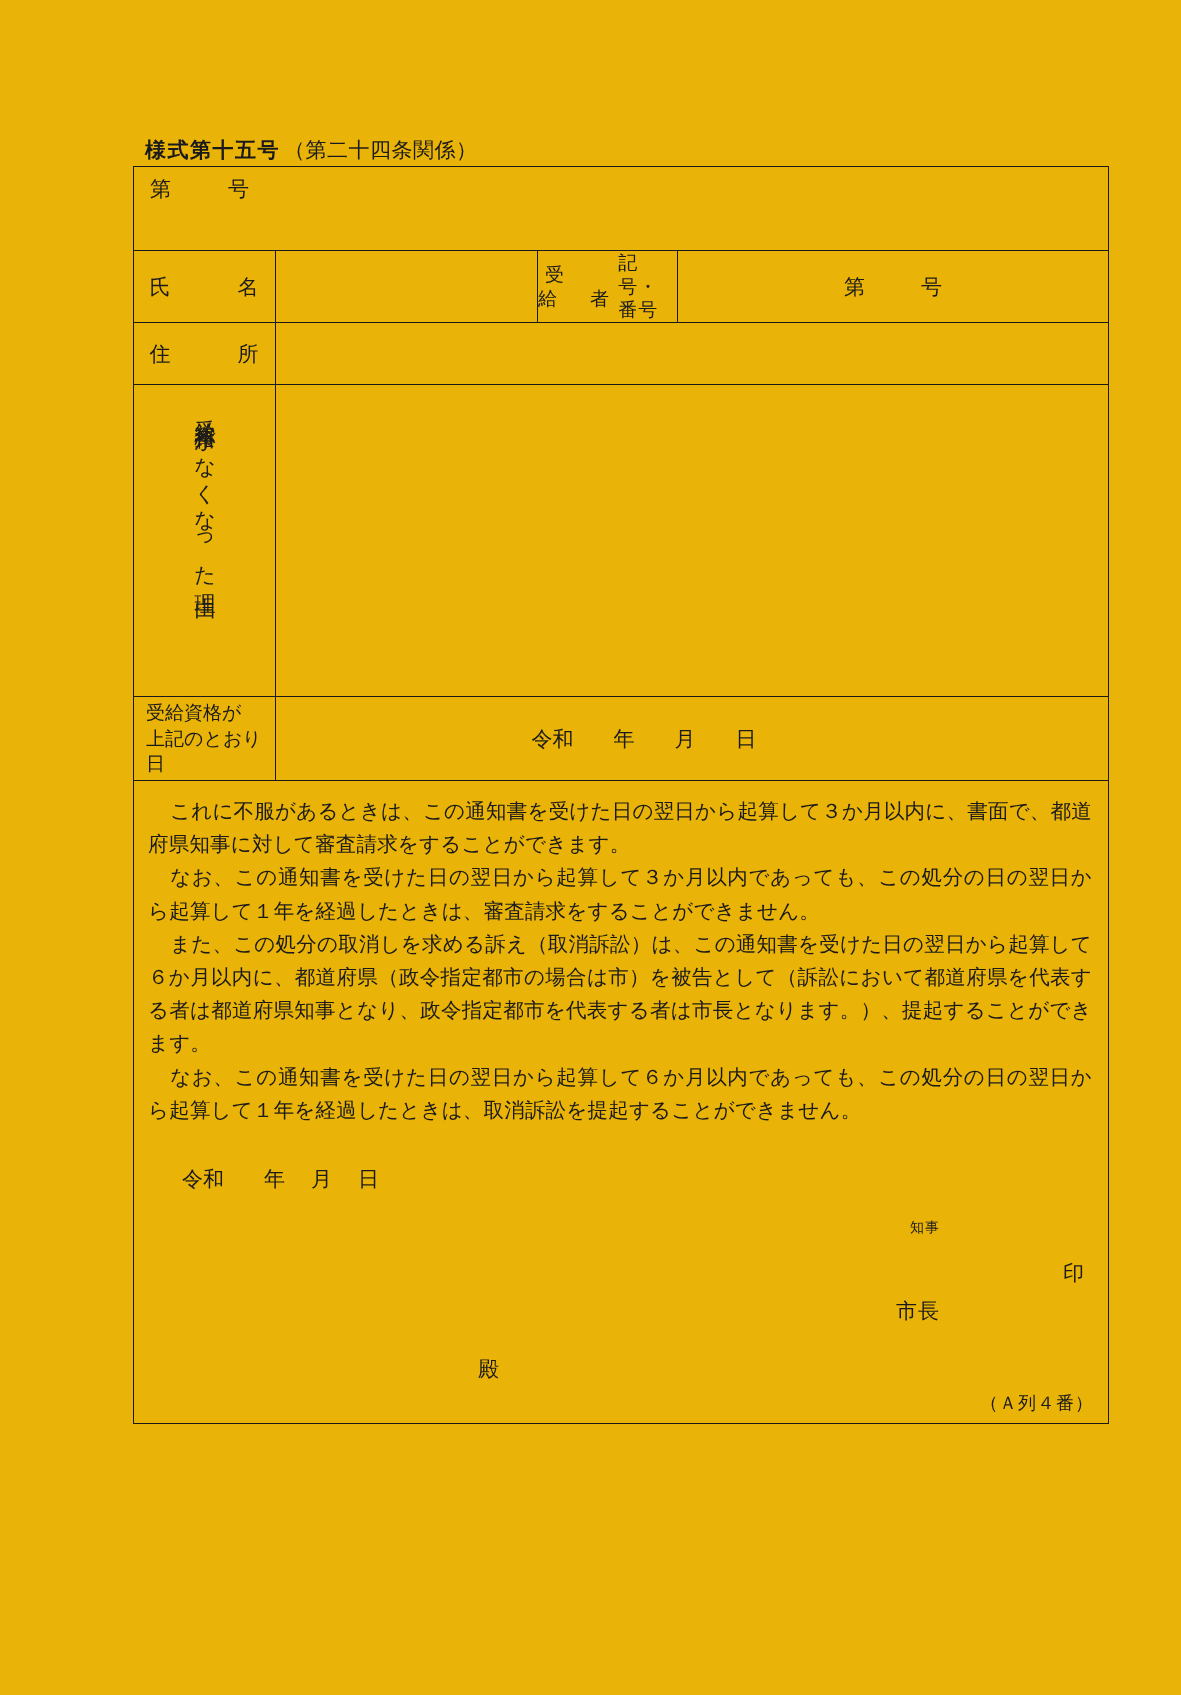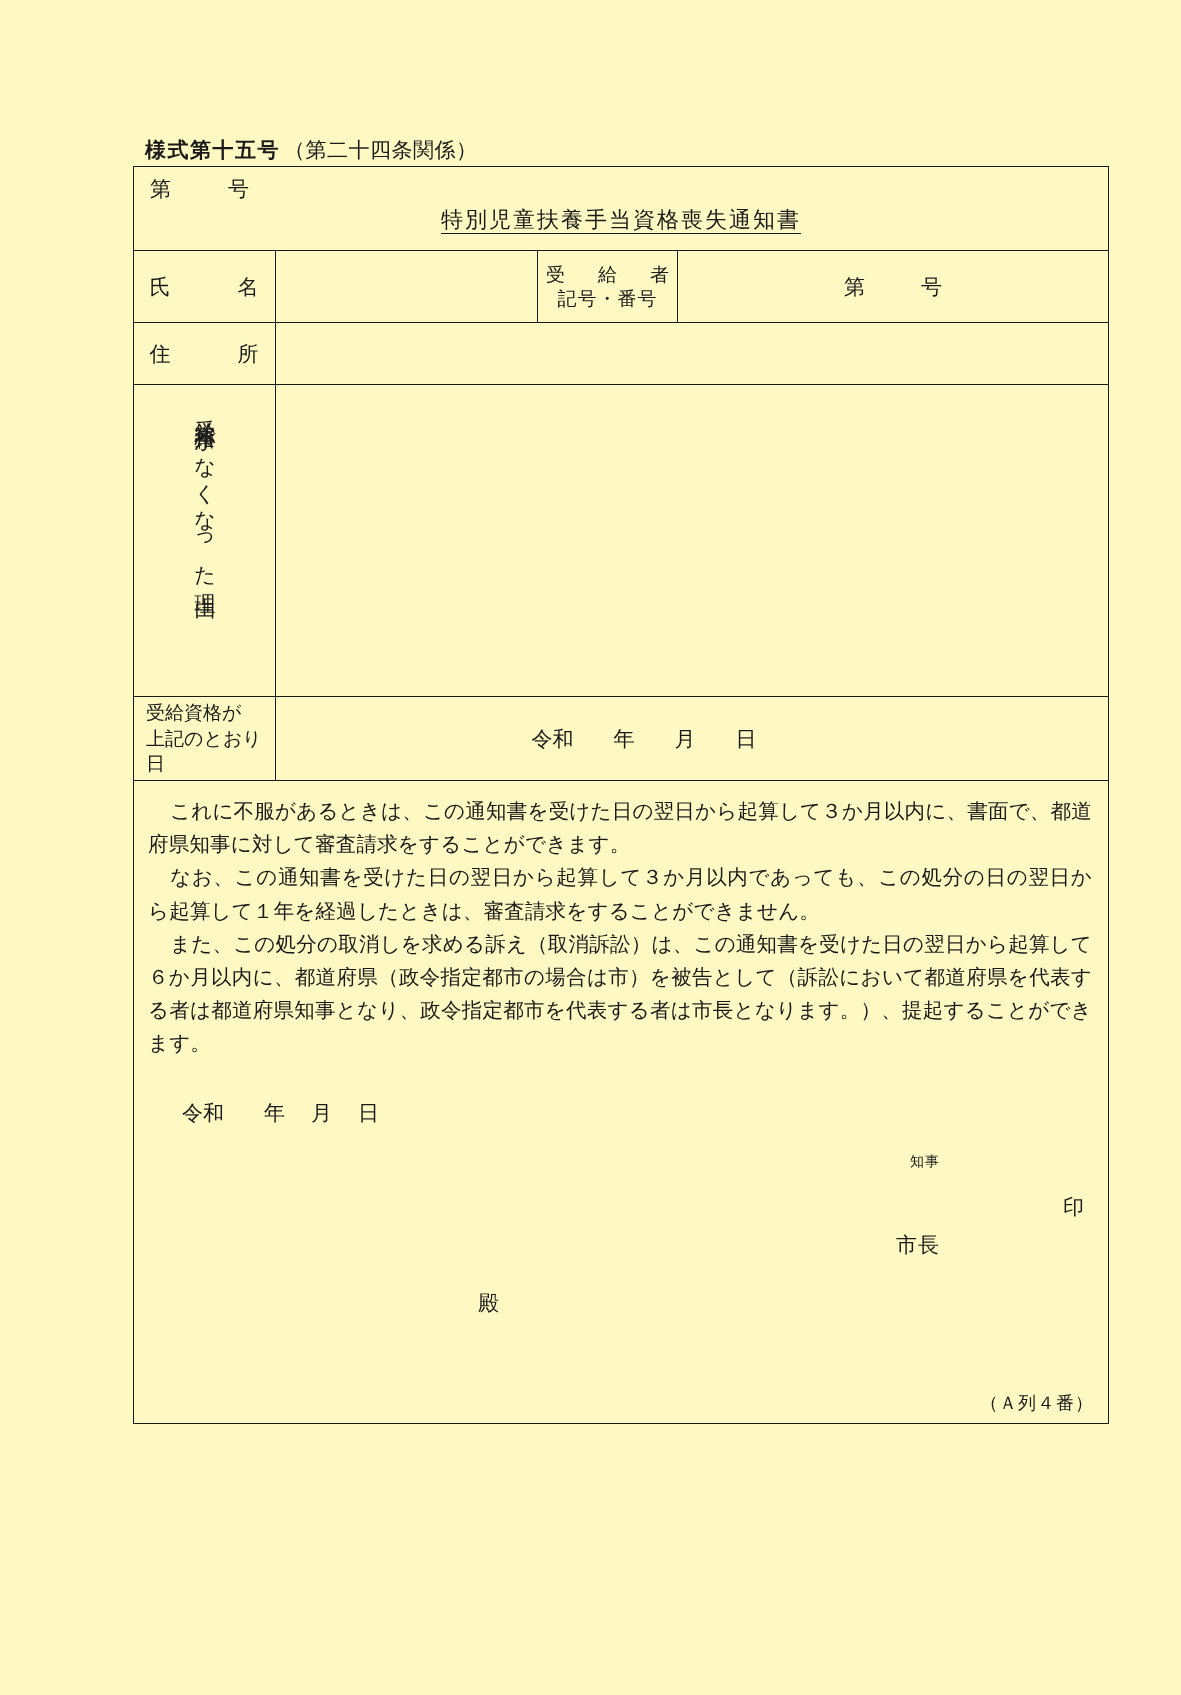--- a/index.html
+++ b/index.html
@@ -13,21 +13,21 @@
     font-family: "Liberation Serif", "DejaVu Serif", serif;
     color: #1a1a1a;
     position: relative;
     overflow: hidden;
   }
   .page {
     position: absolute;
     left: 0; top: 0;
     width: 1181px;
     height: 1695px;
-    background: #fef9c3;
+    background: #eab308;
   }
   
   .form-head {
     position: absolute;
     left: 145px;
     top: 136px;
     white-space: nowrap;
     font-size: 21px;
     letter-spacing: 0.5px;
   }
@@ -96,21 +96,20 @@
   }
   .lbl-name {
     width: 142px;
     justify-content: center;
     font-size: 21px;
     letter-spacing: 1px;
   }
   .val-name { width: 262px; }
   .lbl-jukyu {
     width: 140px;
-    flex-direction: column;
     justify-content: center;
     align-items: center;
     font-size: 19px;
     line-height: 1.25;
   }
   .lbl-jukyu .l1 { letter-spacing: 7px; text-indent: 7px; }
   .lbl-jukyu .l2 { letter-spacing: 1px; }
   .val-jukyu {
     flex: 1;
     justify-content: center;
@@ -230,23 +229,20 @@
 
   <div class="form-head">
     <span class="fh-main">様式第十五号</span><span class="fh-sub">（第二十四条関係）</span>
   </div>
 
   <div class="doc-box">
 
     <div class="row row-title bb">
       <div class="no-line">
         <span class="spaced-wide">第</span><span class="gap-lg"></span><span class="spaced-wide">号</span>
-      </div>
-      <div class="doc-title">
-        <span>特別児童扶養手当資格喪失通知書</span>
       </div>
     </div>
 
     <div class="row row-name bb">
       <div class="cell lbl-name br">氏　　　名</div>
       <div class="cell val-name br"></div>
       <div class="cell lbl-jukyu br">
         <span class="l1">受　給　者</span>
         <span class="l2">記号・番号</span>
       </div>
@@ -283,20 +279,21 @@
           <span>月</span>
           <span class="gap-md"></span>
           <span>日</span>
       </div>
     </div>
 
     <div class="body-wrap">
       <p class="para indent">これに不服があるときは、この通知書を受けた日の翌日から起算して３か月以内に、書面で、都道府県知事に対して審査請求をすることができます。</p>
       <p class="para indent">なお、この通知書を受けた日の翌日から起算して３か月以内であっても、この処分の日の翌日から起算して１年を経過したときは、審査請求をすることができません。</p>
       <p class="para indent">また、この処分の取消しを求める訴え（取消訴訟）は、この通知書を受けた日の翌日から起算して６か月以内に、都道府県（政令指定都市の場合は市）を被告として（訴訟において都道府県を代表する者は都道府県知事となり、政令指定都市を代表する者は市長となります。）、提起することができます。</p>
+      <p class="para indent">なお、この通知書を受けた日の翌日から起算して６か月以内であっても、この処分の日の翌日から起算して１年を経過したときは、取消訴訟を提起することができません。</p>
 
       <div class="sig-date">
         <span>令和</span><span class="gap-md"></span><span>年</span><span class="gap-sm"></span><span>月</span><span class="gap-sm"></span><span>日</span>
       </div>
 
       <div class="sig-lines">
         <span class="sig-governor">知事</span>
         <span class="sig-seal">印</span>
         <span class="sig-mayor">市長</span>
       </div>

